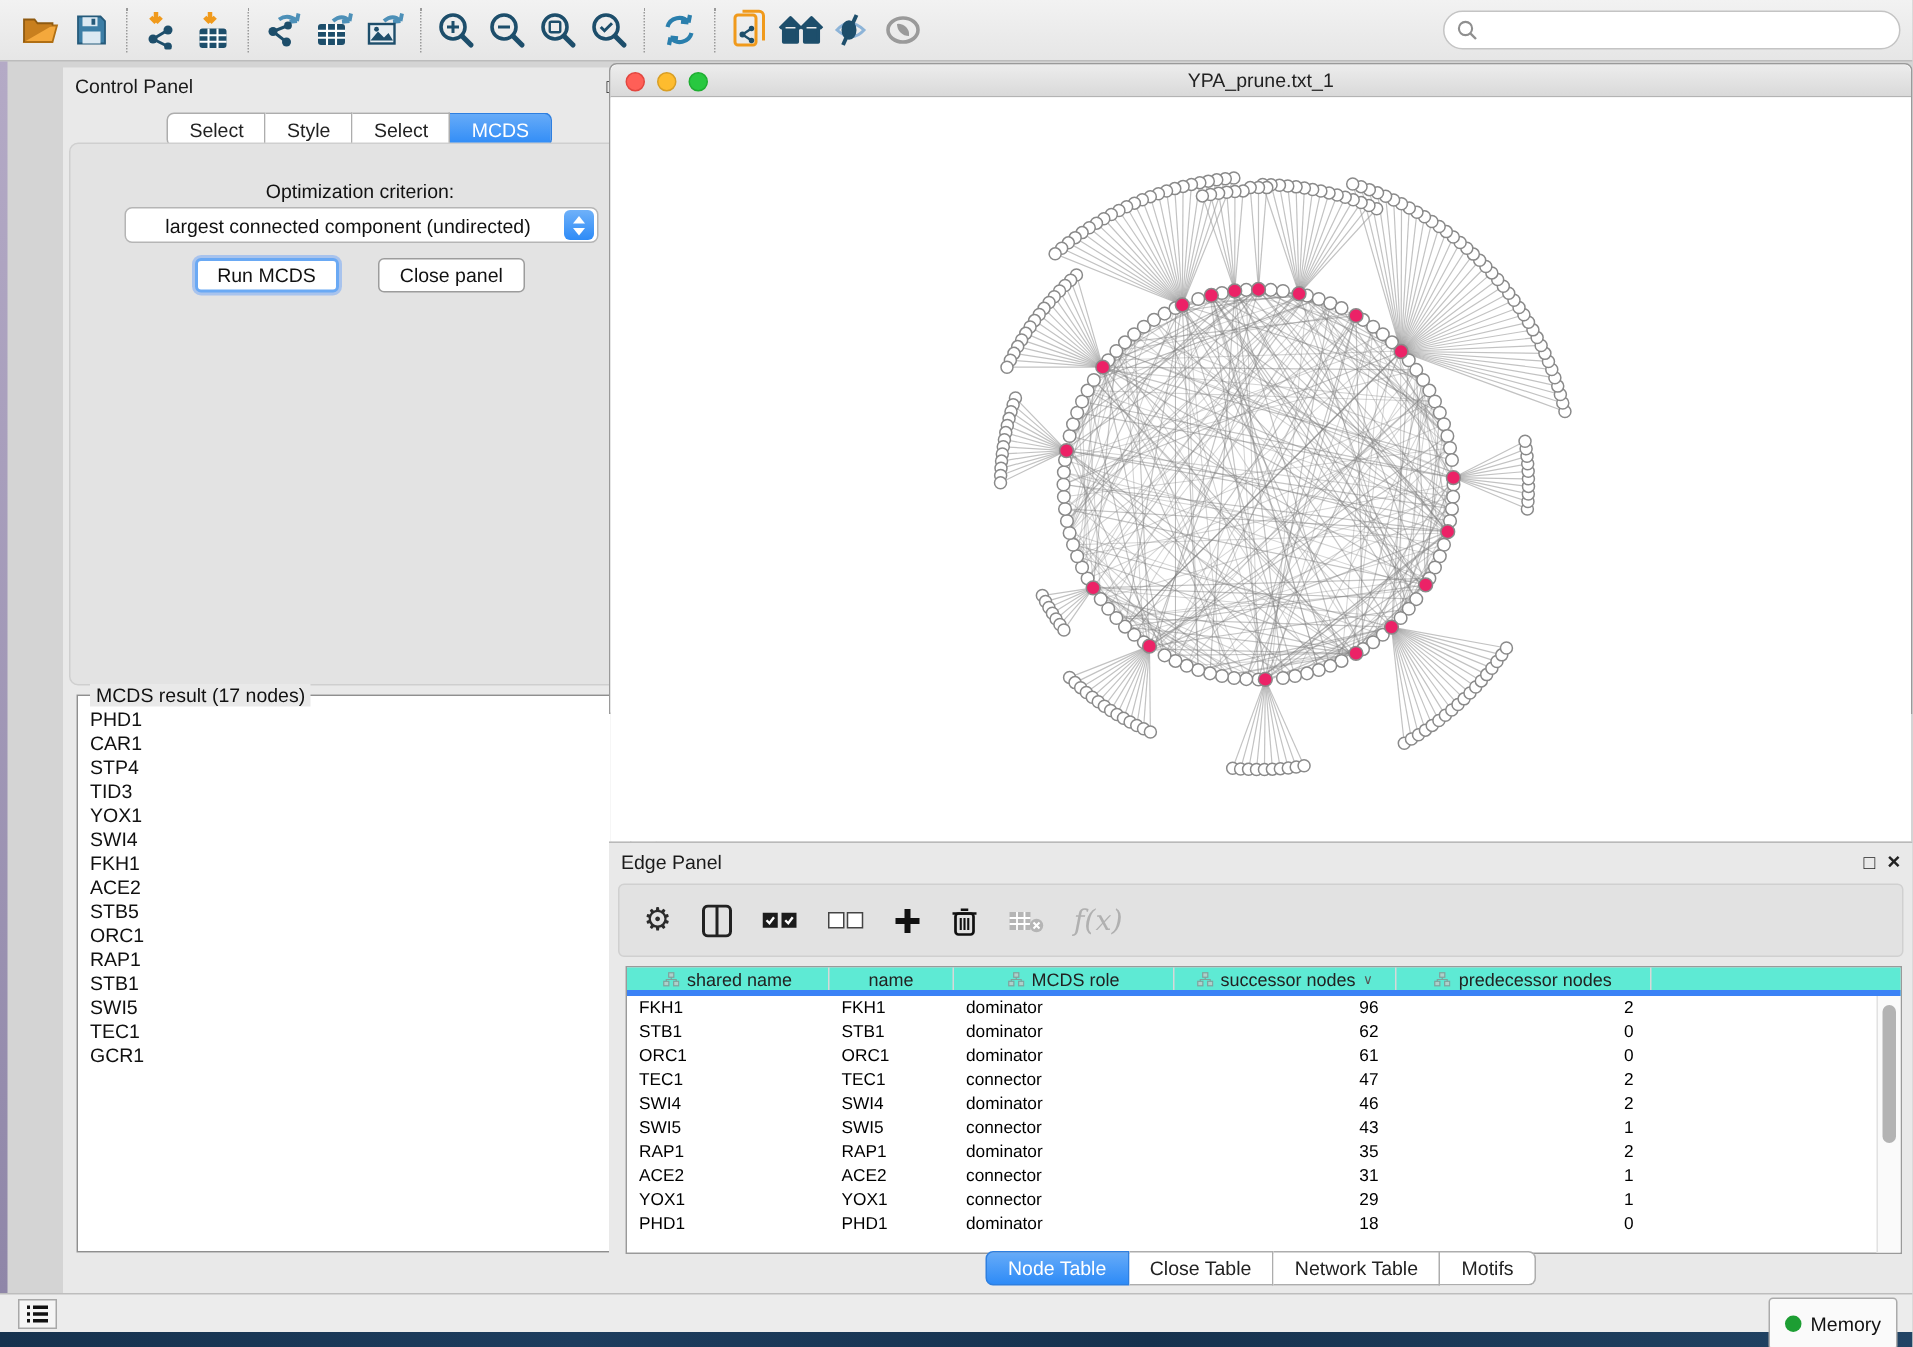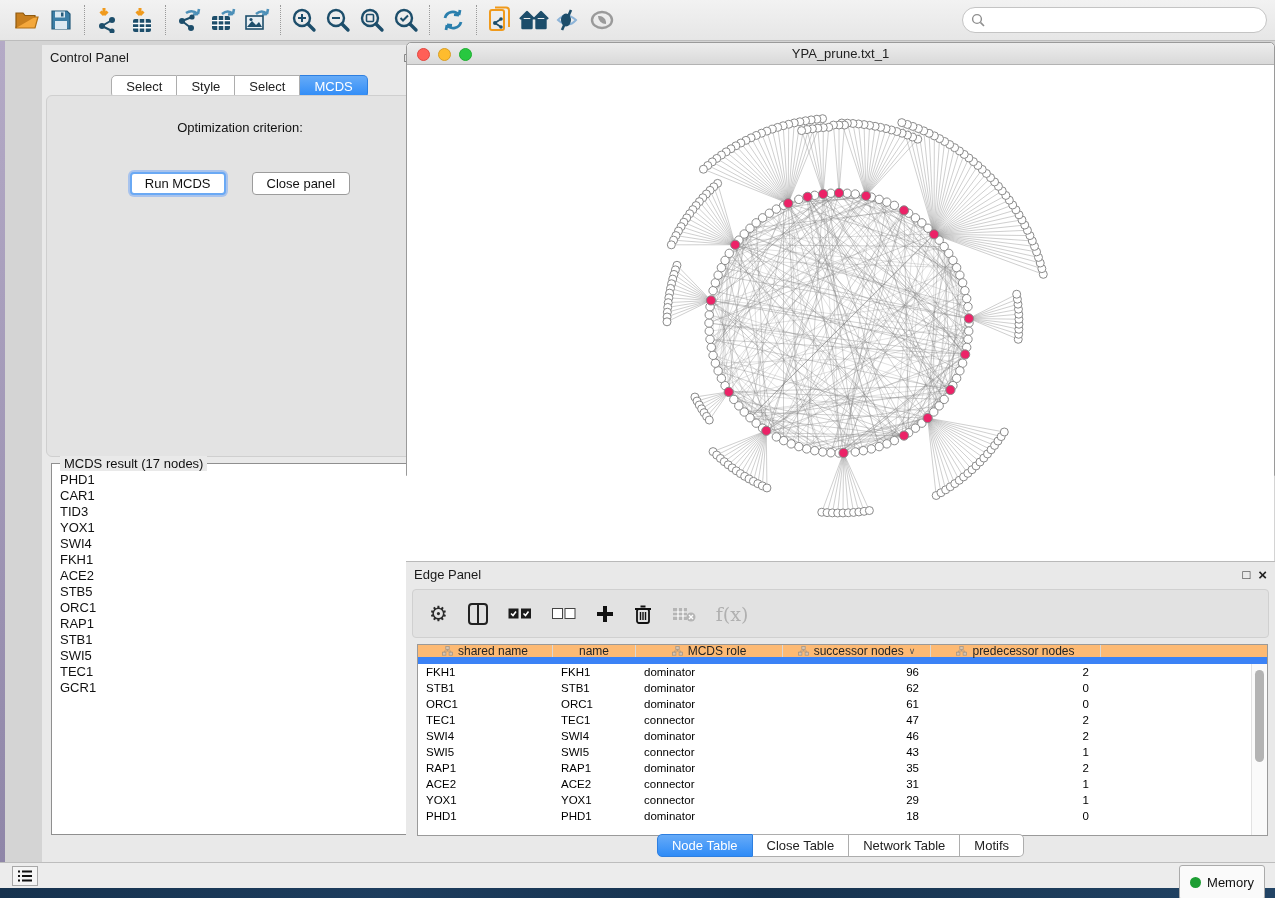--- a/index.html
+++ b/index.html
@@ -72,26 +72,26 @@
   .tl.green { background:#28c840; border:1px solid #1eae31; }
   .net-title { font-size:13px; color:#222; }
   .net-canvas { position:absolute; left:0; top:22px; width:867px; height:496px; background:#fff; overflow:hidden; }
 
   
   .table-panel { position:absolute; left:406px; top:561px; width:869px; height:301px; background:#e9e9e9;
     border-top:1px solid #b9b9b9; }
   .tp-toolbar { position:absolute; left:6px; top:27px; width:857px; height:49px; background:#e2e2e2;
     border:1px solid #d0d0d0; border-radius:4px; display:flex; align-items:center; padding-left:16px; gap:20px; }
   .tpicon { display:flex; align-items:center; justify-content:center; height:30px; cursor:pointer; }
-  .fx { font-family:"DejaVu Serif", serif; font-size:19px; color:#b0b0b0; }
+  .fx { font-family:"DejaVu Serif", serif; font-style:italic; font-size:19px; color:#b0b0b0; }
   .gear-glyph { font-size:21px; color:#2b2b2b; line-height:1; }
 
   .ntable { position:absolute; left:11px; top:82px; width:851px; height:192px; background:#fff;
     border:1px solid #9a9a9a; }
-  .thead { display:flex; height:19px; background:#fdba74; border-bottom:7px solid #3b82f6; }
+  .thead { display:flex; height:19px; background:#5eead4; border-bottom:4px solid #3b82f6; }
   .th { display:flex; align-items:center; justify-content:center; gap:5px; font-size:12px; color:#222;
     border-right:1px solid #d8d8d8; cursor:pointer; }
   .th .sorticon { opacity:.75; }
   .th .chev { font-size:9px; color:#555; }
   .tbody { position:absolute; left:0; top:19px; width:834px; }
   .tr { display:flex; height:16px; align-items:center; cursor:default; }
   .td { font-size:11.5px; color:#000; white-space:nowrap; overflow:hidden; }
   .td.l { padding-left:8px; text-align:left; }
   .td.r { padding-right:12px; text-align:right; }
   .tv-scroll { position:absolute; right:0; top:19px; width:16px; height:171px; background:#fafafa; border-left:1px solid #e2e2e2; }
@@ -267,31 +267,36 @@
         <div class="seg-tabs" id="cp-tabs">
           <div class="seg-tab">Select</div>
           <div class="seg-tab">Style</div>
           <div class="seg-tab">Select</div>
           <div class="seg-tab active">MCDS</div>
         </div>
       </div>
 
     <div class="cp-inner">
       <div class="opt-label">Optimization criterion:</div>
+      <div class="combo">
+        <span class="val">largest connected component (undirected)</span>
+        <span class="step"></span>
+      </div>
       <div class="btnrow">
         <button class="btn focused">Run MCDS</button>
         <button class="btn">Close panel</button>
       </div>
     </div>
 
     <div class="result-box">
       <div class="result-legend">MCDS result (17 nodes)</div>
       <div class="mcds-list" id="mcds-list">
           <div class="mcds-item">PHD1</div>
           <div class="mcds-item">CAR1</div>
+          <div class="mcds-item">STP4</div>
           <div class="mcds-item">TID3</div>
           <div class="mcds-item">YOX1</div>
           <div class="mcds-item">SWI4</div>
           <div class="mcds-item">FKH1</div>
           <div class="mcds-item">ACE2</div>
           <div class="mcds-item">STB5</div>
           <div class="mcds-item">ORC1</div>
           <div class="mcds-item">RAP1</div>
           <div class="mcds-item">STB1</div>
           <div class="mcds-item">SWI5</div>

